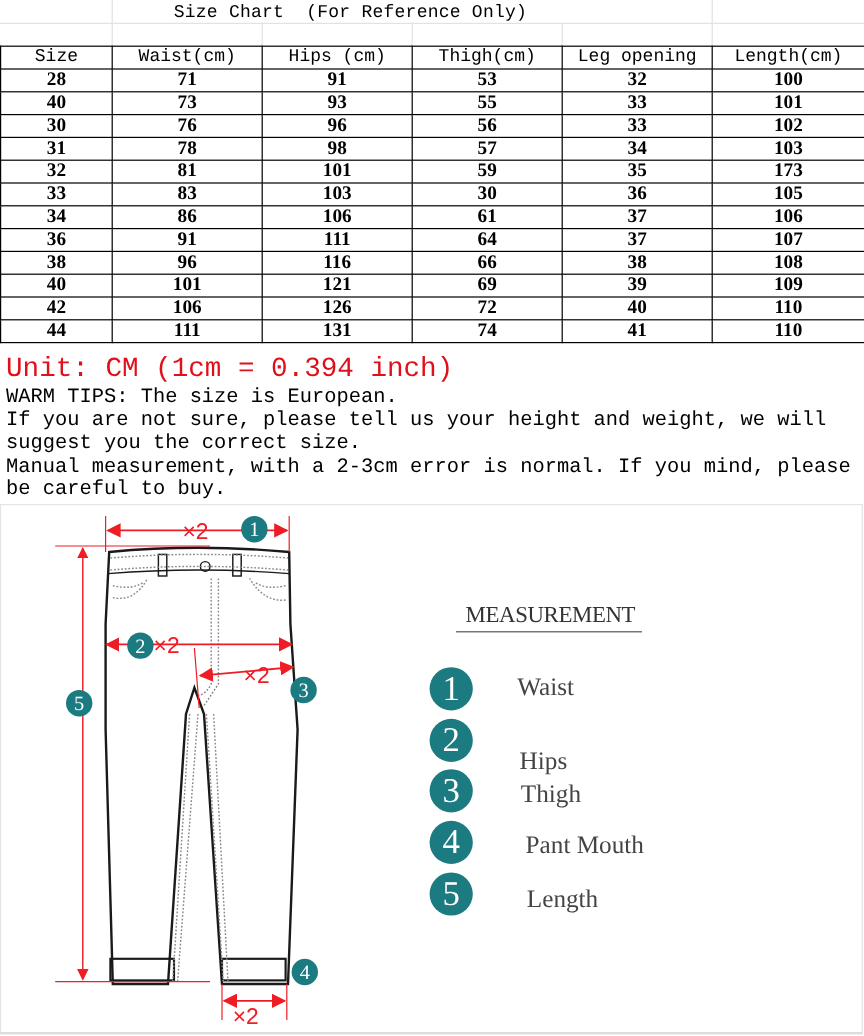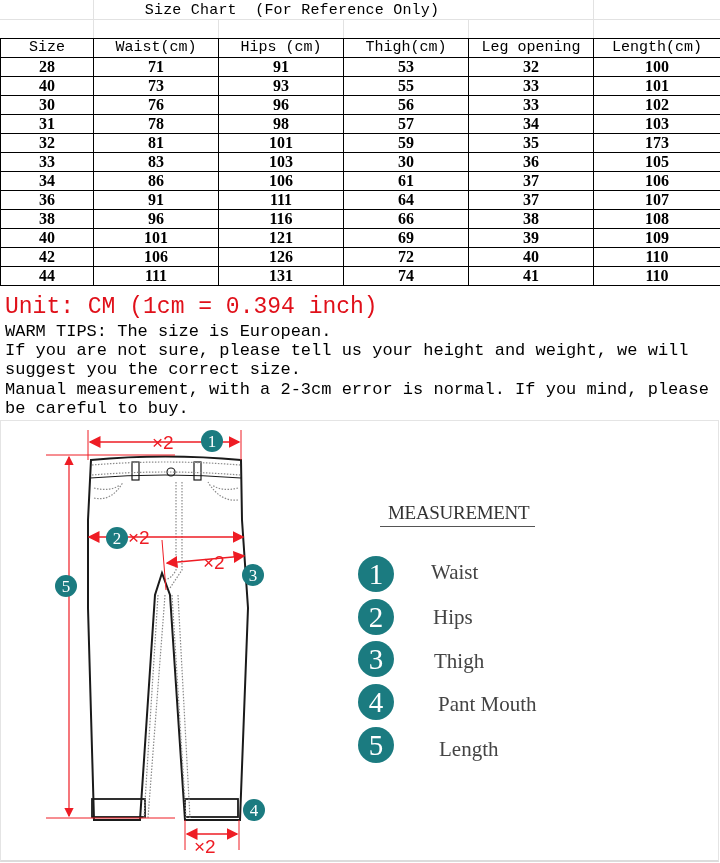--- a/index.html
+++ b/index.html
@@ -264,21 +264,21 @@
 </svg>
 
 <div class="legend">
   <div class="legend-title">MEASUREMENT</div>
   <div class="legend-item" style="top:56px">
     <div class="badge">1</div>
     <div class="legend-label" style="left:73px">Waist</div>
   </div>
   <div class="legend-item" style="top:99px">
     <div class="badge">2</div>
-    <div class="legend-label" style="left:75px;top:6px">Hips</div>
+    <div class="legend-label" style="left:75px;top:23px">Hips</div>
   </div>
   <div class="legend-item" style="top:141px">
     <div class="badge">3</div>
     <div class="legend-label" style="left:76px;top:8px">Thigh</div>
   </div>
   <div class="legend-item" style="top:184px">
     <div class="badge">4</div>
     <div class="legend-label" style="left:80px;top:8px">Pant Mouth</div>
   </div>
   <div class="legend-item" style="top:227px">

